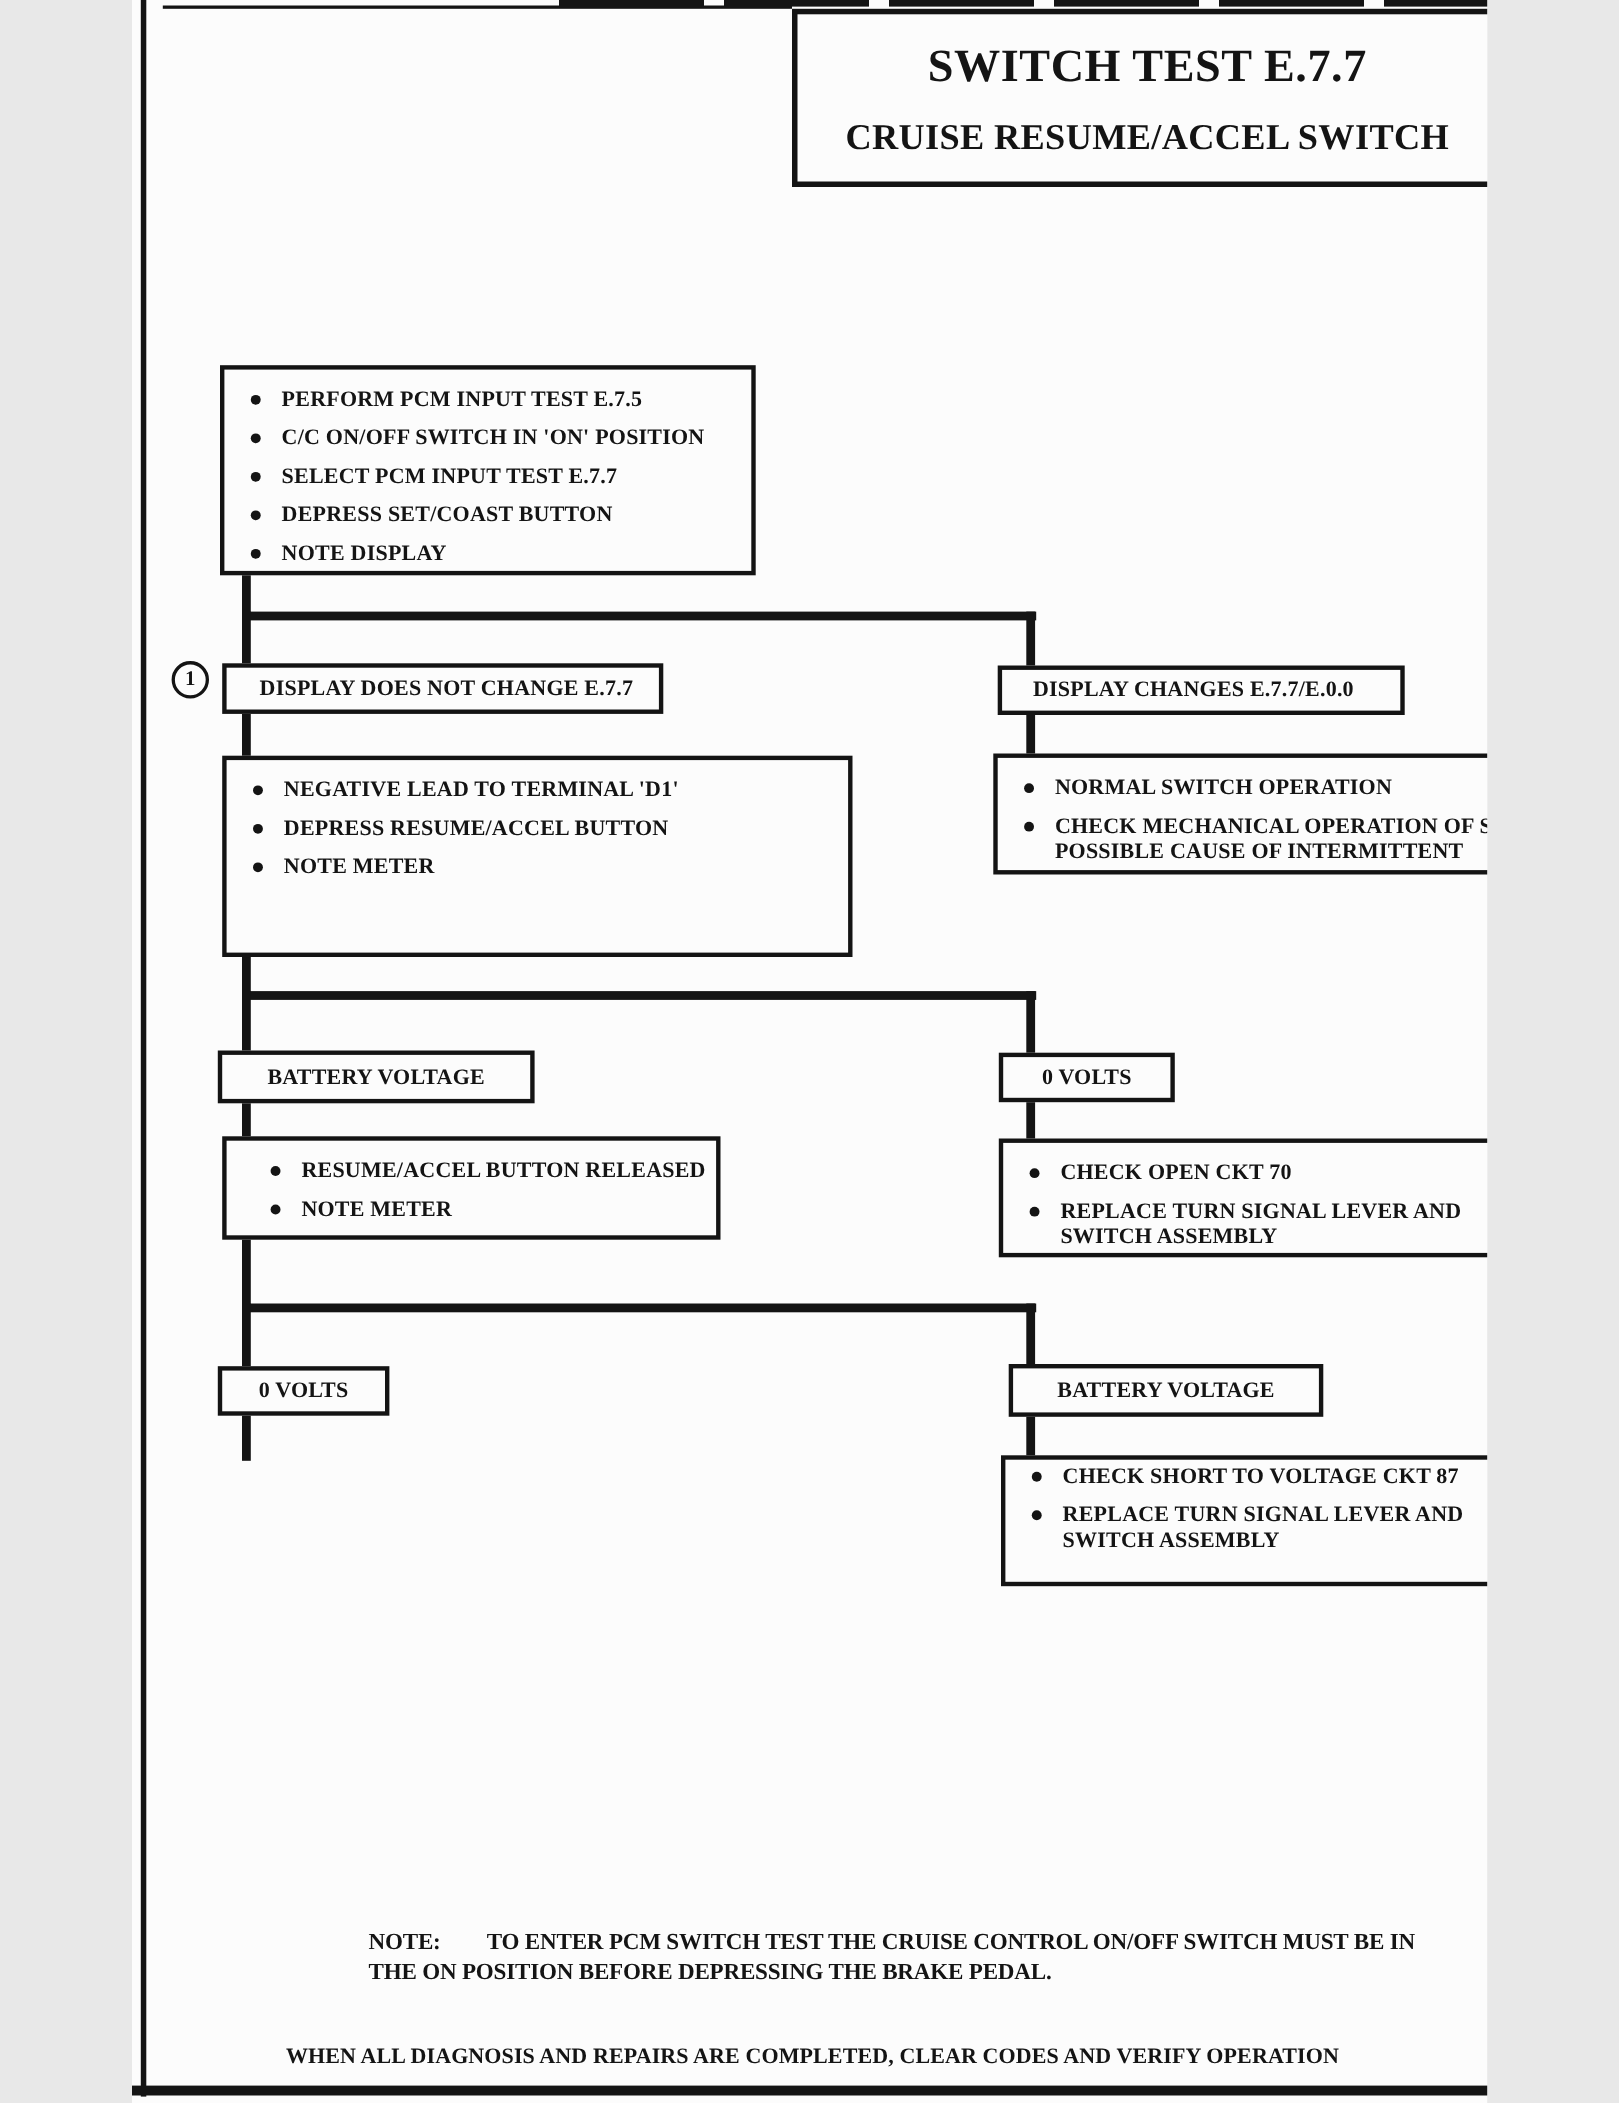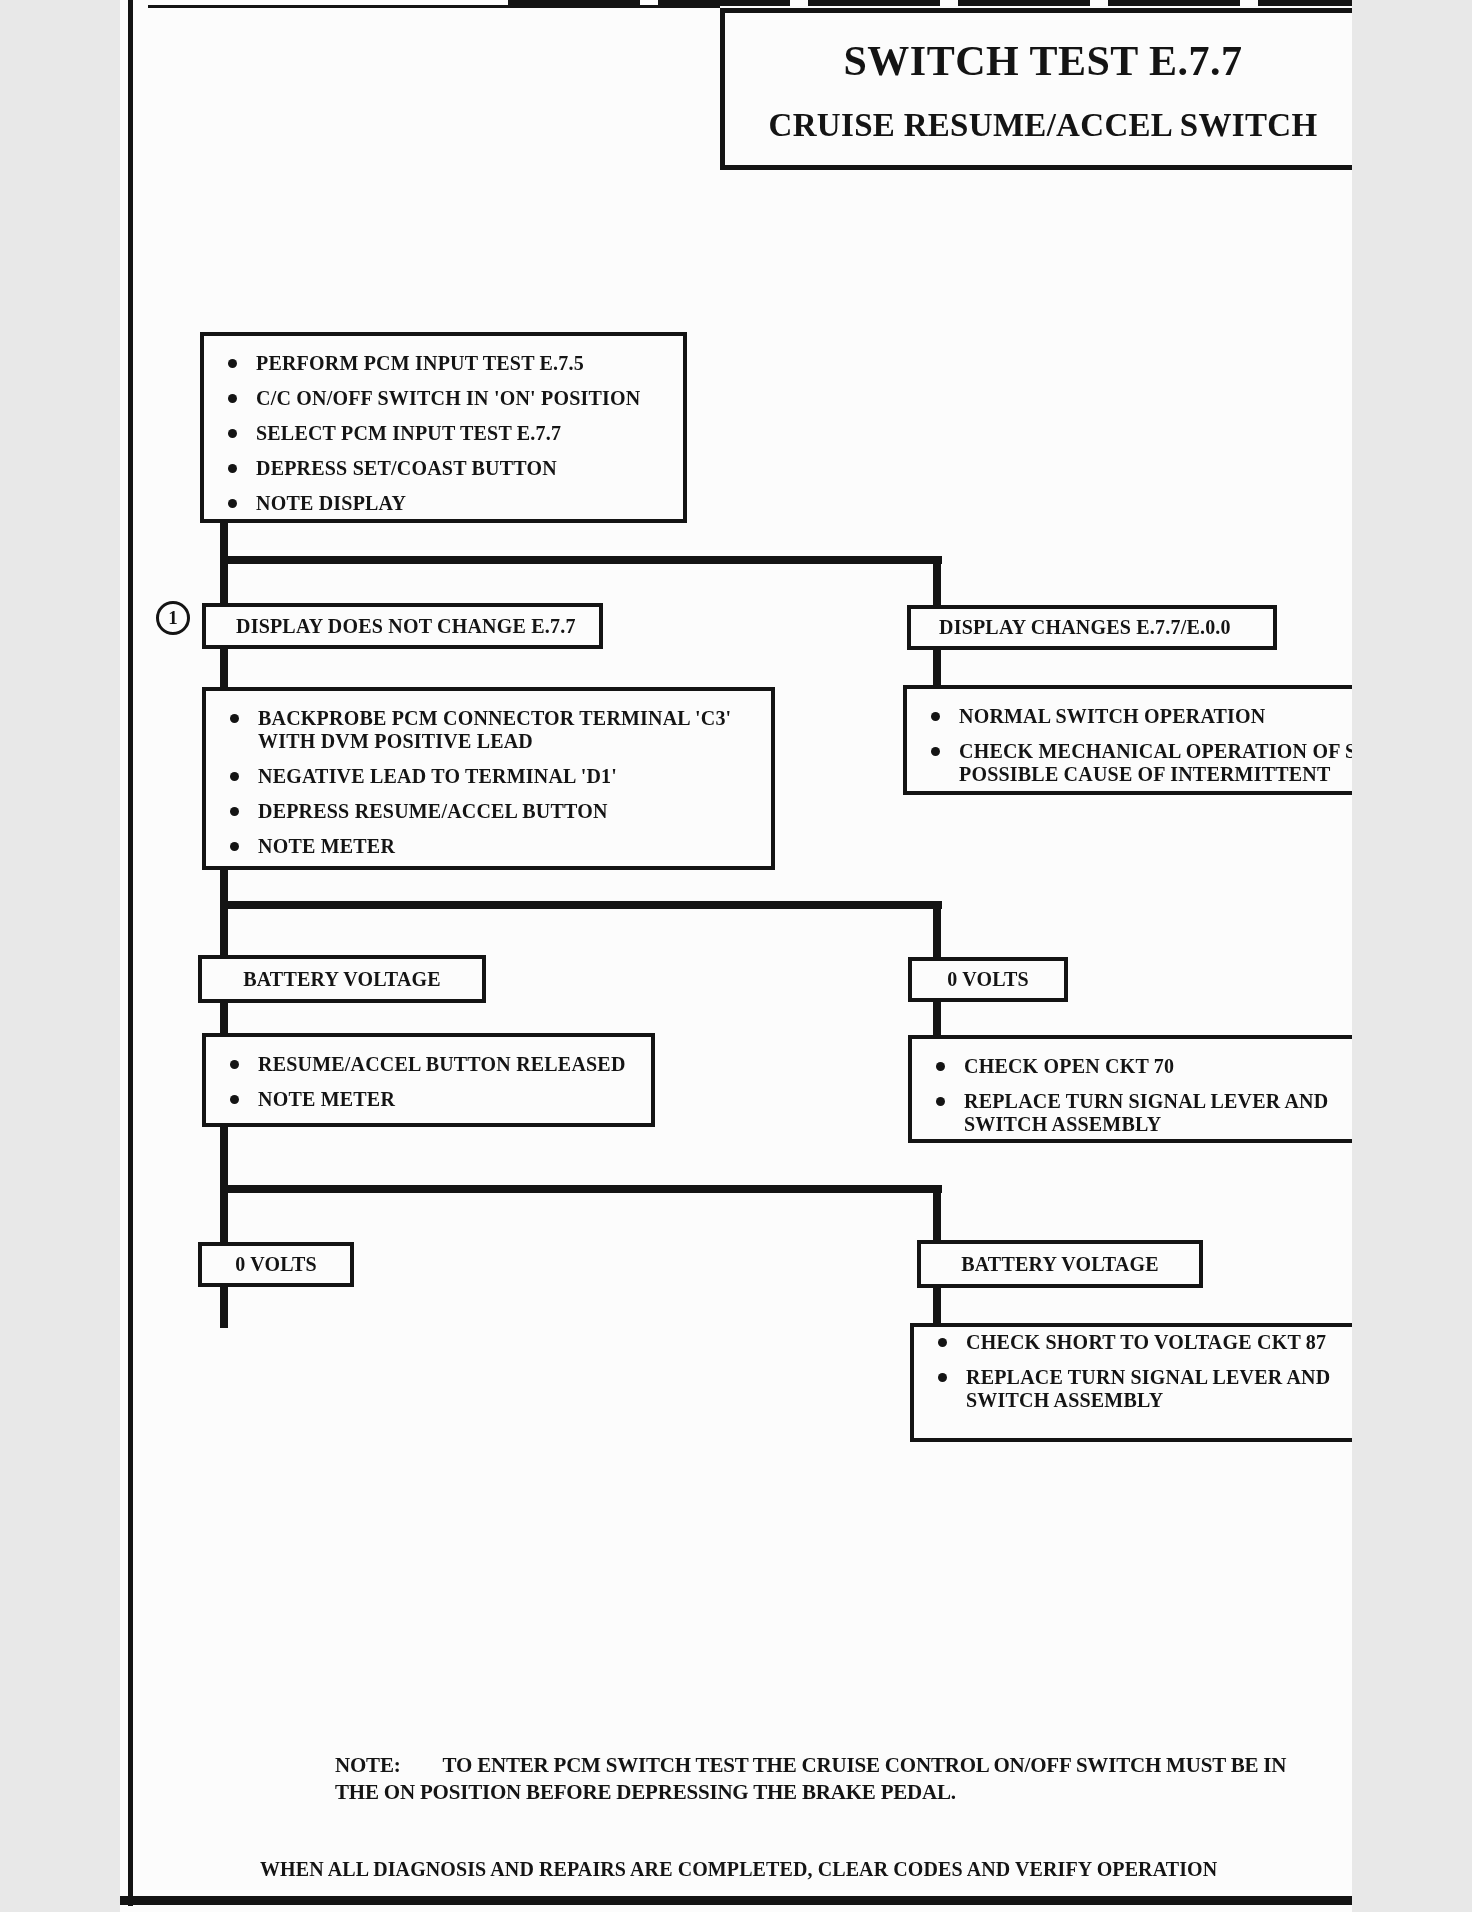--- a/index.html
+++ b/index.html
@@ -133,24 +133,20 @@
     <span>DISPLAY DOES NOT CHANGE E.7.7</span>
   </div>
   <div class="lbox" style="left:787px;top:605px;width:370px;height:45px;padding-left:28px;">
     <span>DISPLAY CHANGES E.7.7/E.0.0</span>
   </div>
 
   <div class="fbox" style="left:82px;top:687px;width:573px;height:183px;">
     <div class="blist" style="padding-right:23px;">
       <div class="brow">
           <span class="dot"></span>
-          <span class="btext">BACKPROBE PCM CONNECTOR TERMINAL 'C3' WITH DVM POSITIVE LEAD</span>
-        </div>
-      <div class="brow">
-          <span class="dot"></span>
           <span class="btext">NEGATIVE LEAD TO TERMINAL 'D1'</span>
         </div>
       <div class="brow">
           <span class="dot"></span>
           <span class="btext">DEPRESS RESUME/ACCEL BUTTON</span>
         </div>
       <div class="brow">
           <span class="dot"></span>
           <span class="btext">NOTE METER</span>
         </div>
@@ -169,21 +165,21 @@
     </div>
   </div>
 
   <div class="lbox center" style="left:78px;top:955px;width:288px;height:48px;">
     <span>BATTERY VOLTAGE</span>
   </div>
   <div class="lbox center" style="left:788px;top:957px;width:160px;height:45px;">
     <span>0 VOLTS</span>
   </div>
 
-  <div class="fbox" style="left:82px;top:1033px;width:453px;height:94px;">
+  <div class="fbox" style="left:82px;top:1033px;width:453px;height:94px;padding-left:16px;">
     <div class="blist">
       <div class="brow">
           <span class="dot"></span>
           <span class="btext">RESUME/ACCEL BUTTON RELEASED</span>
         </div>
       <div class="brow">
           <span class="dot"></span>
           <span class="btext">NOTE METER</span>
         </div>
     </div>

